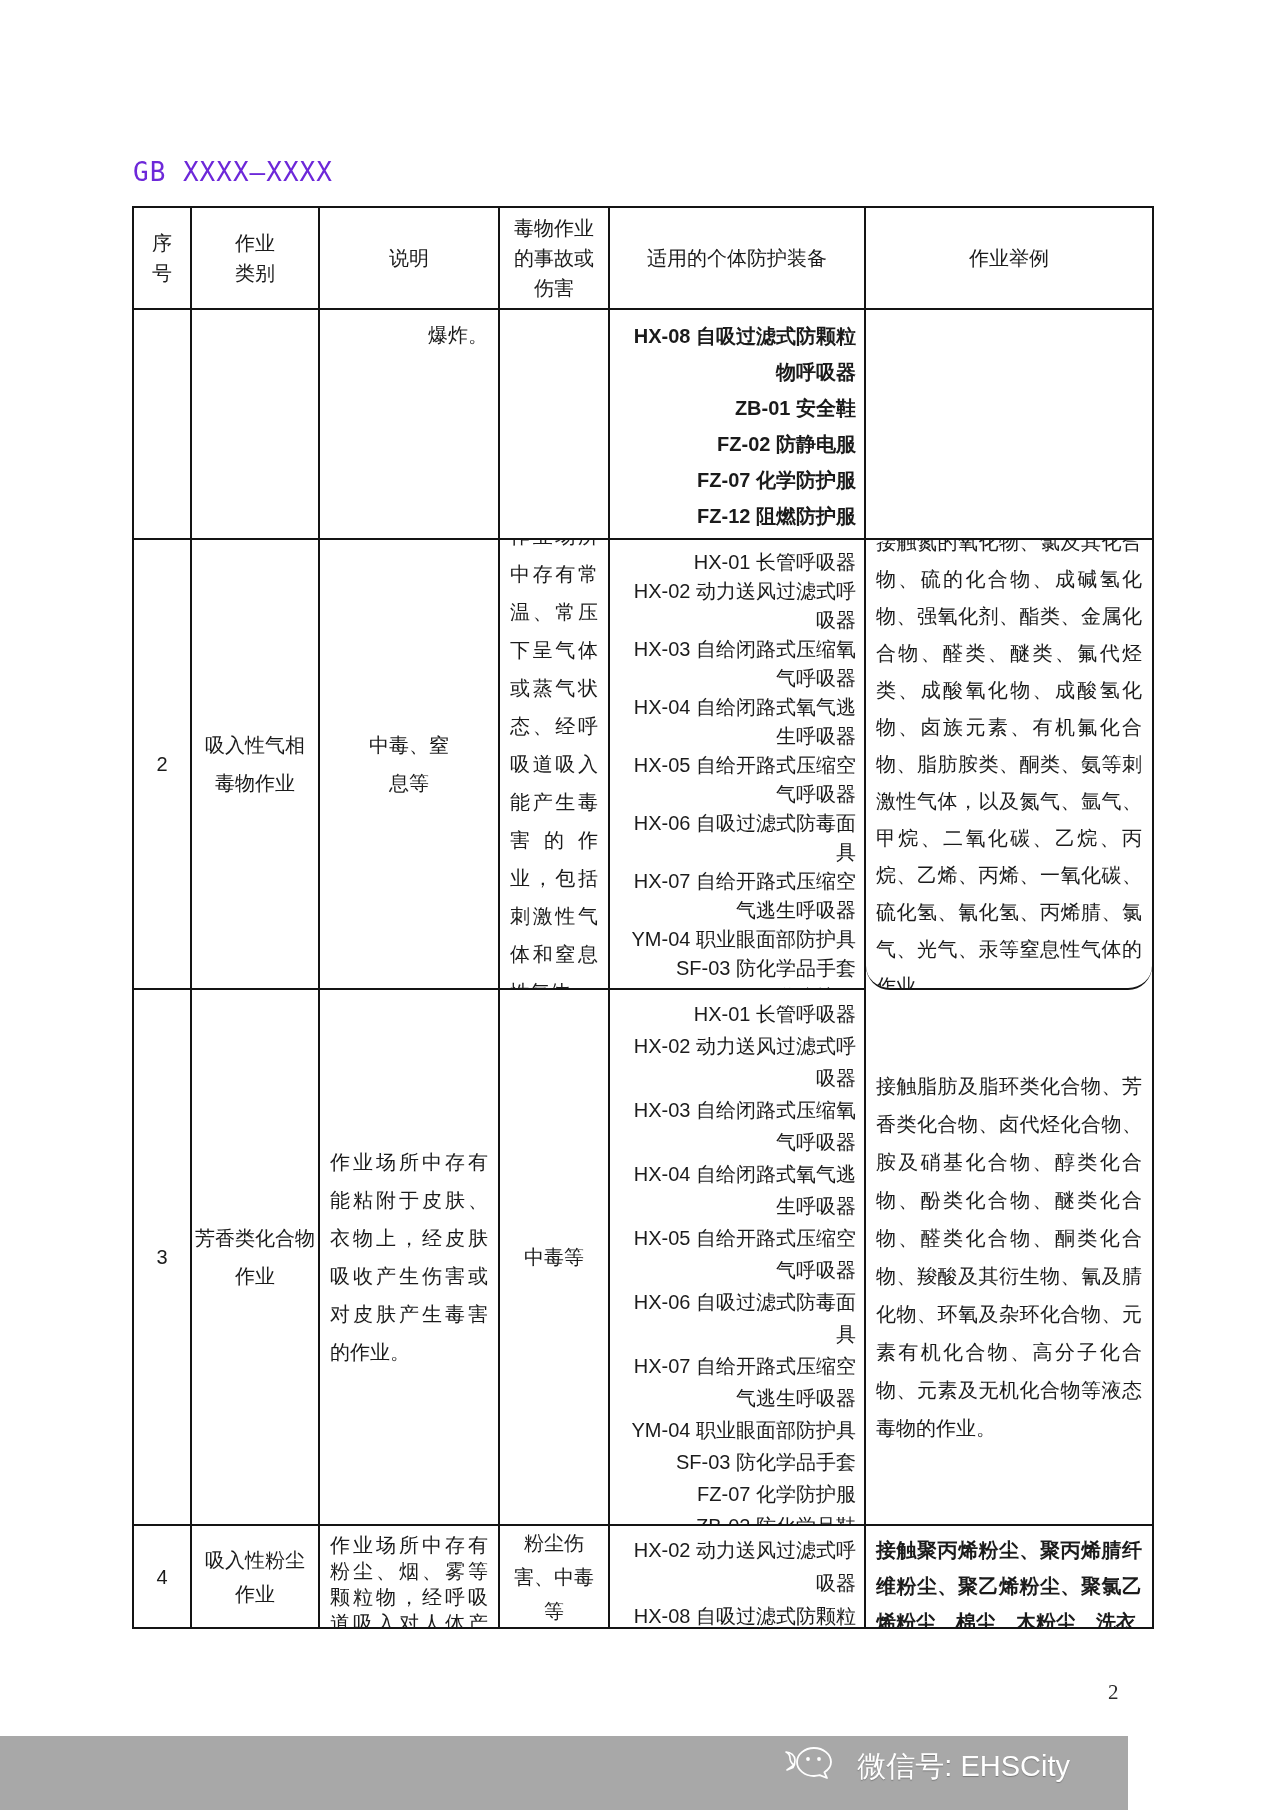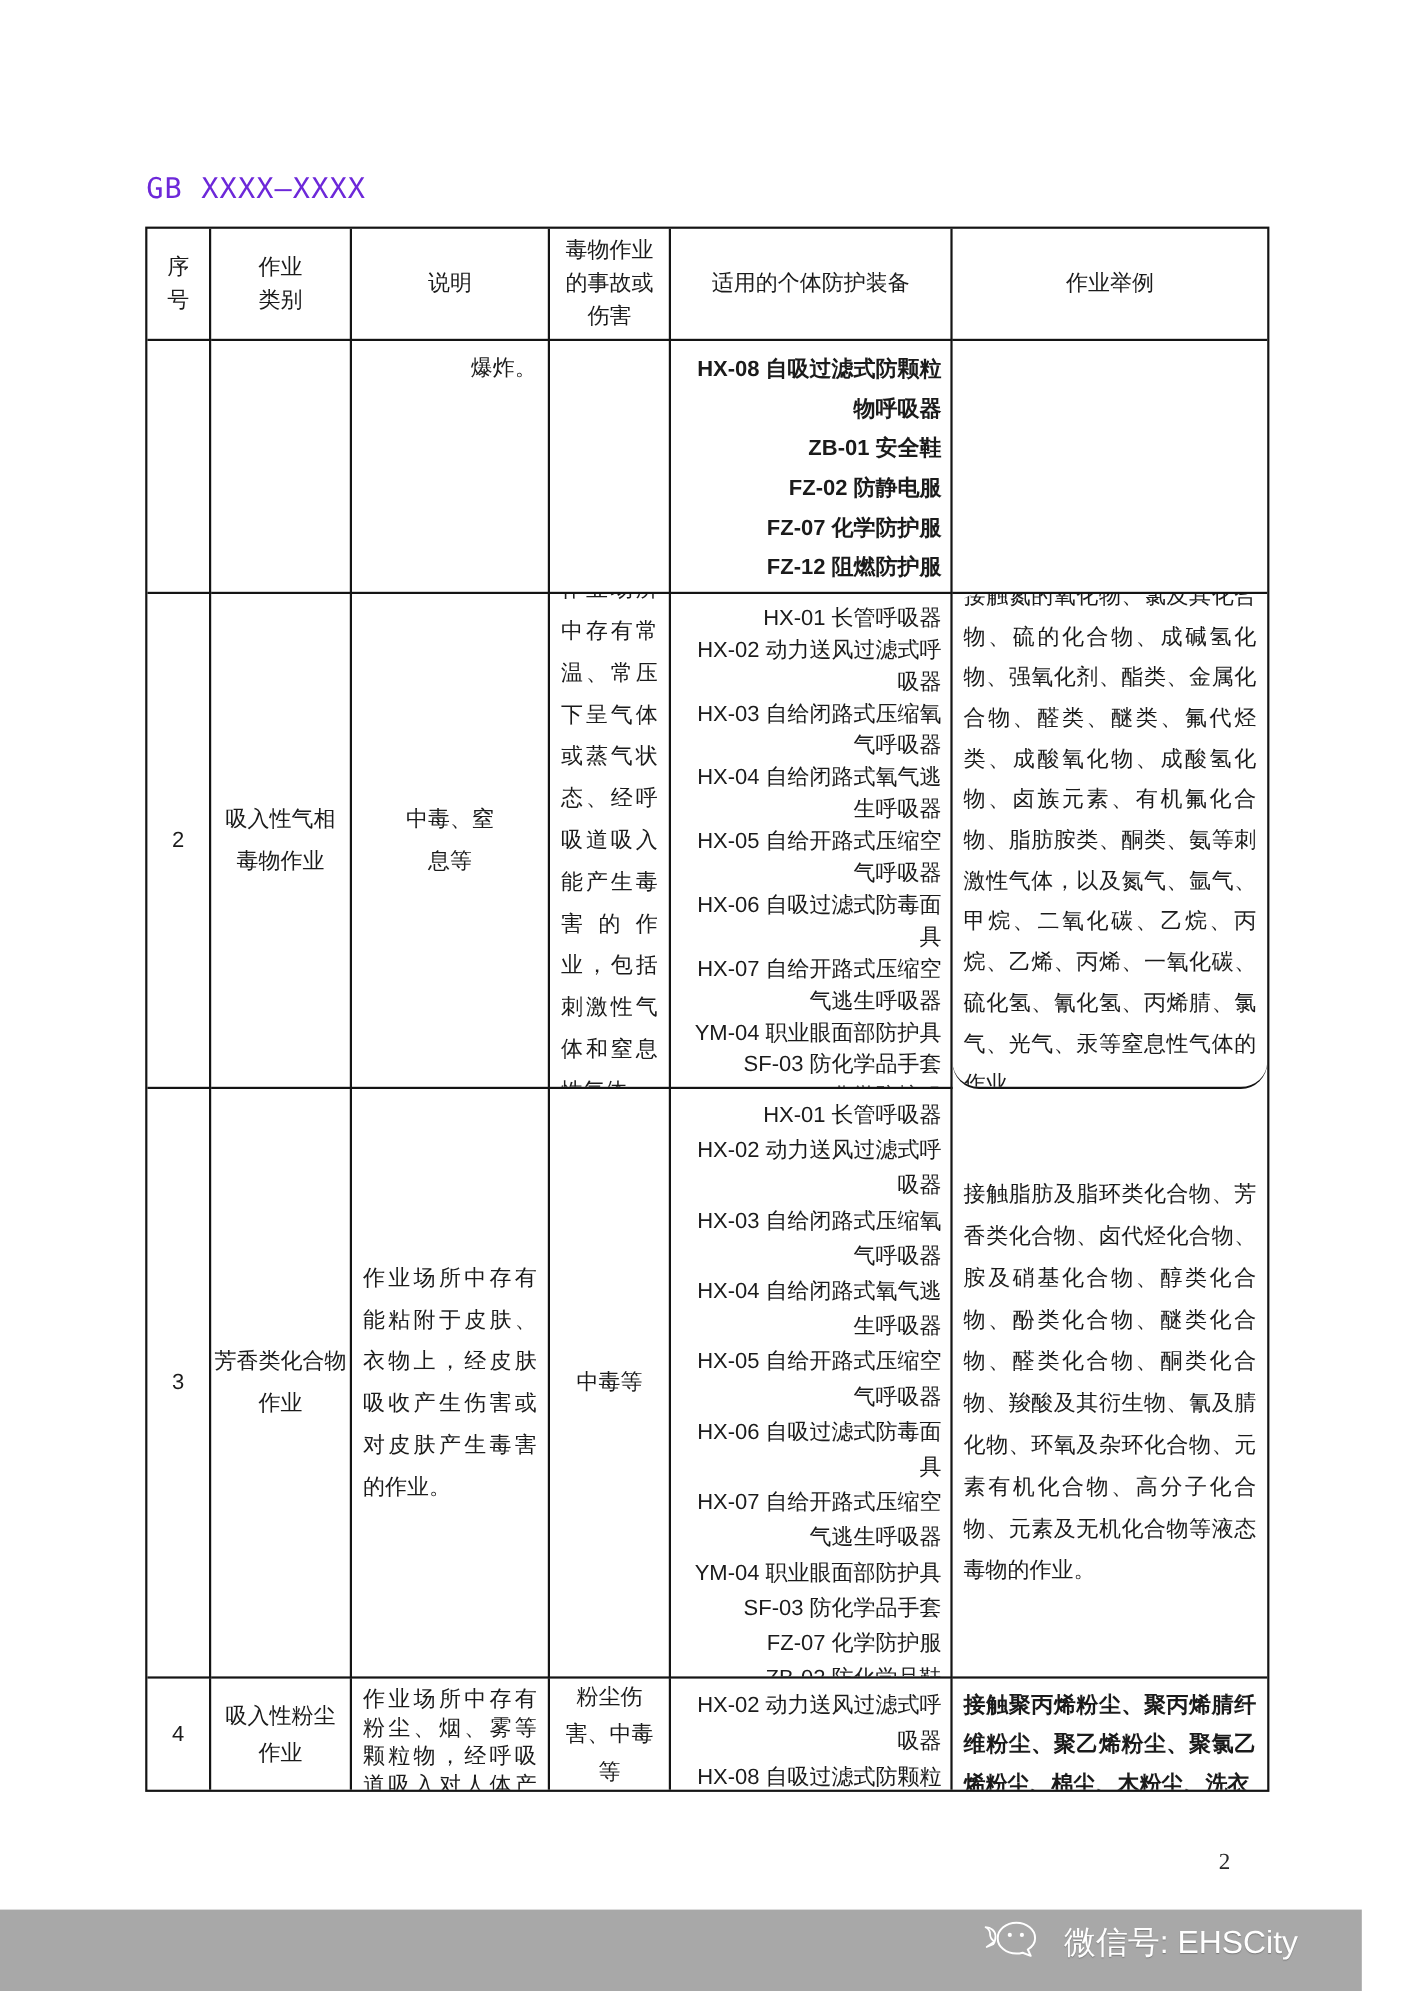--- a/index.html
+++ b/index.html
@@ -50,21 +50,21 @@
   .lh37 { line-height:37px;border-radius:24px; }
   .lh38 { line-height:38px; }
   
   .page-num {
     position:absolute; left:1108px; top:1680px;
     font-family:"Liberation Serif", serif;
     font-size:21px; color:#2a2a2a;
   }
   
   .footer-bar {
-    position:absolute; left:0; top:1736px; width:1238px; height:74px;
+    position:absolute; left:0; top:1736px; width:1128px; height:74px;
     background:#a8a8a8;
     display:flex; align-items:flex-start; justify-content:flex-end;
     box-sizing:border-box; padding:8px 58px 0 12px; gap:24px;
   }
   .wechat-icon { width:52px; height:44px; flex:0 0 auto; }
   .wechat-label {
     color:#ffffff; font-size:29px; line-height:44px;
     font-family:"Liberation Sans", sans-serif;
     text-shadow:0 1px 1px rgba(90,90,90,0.6);
     white-space:nowrap;

